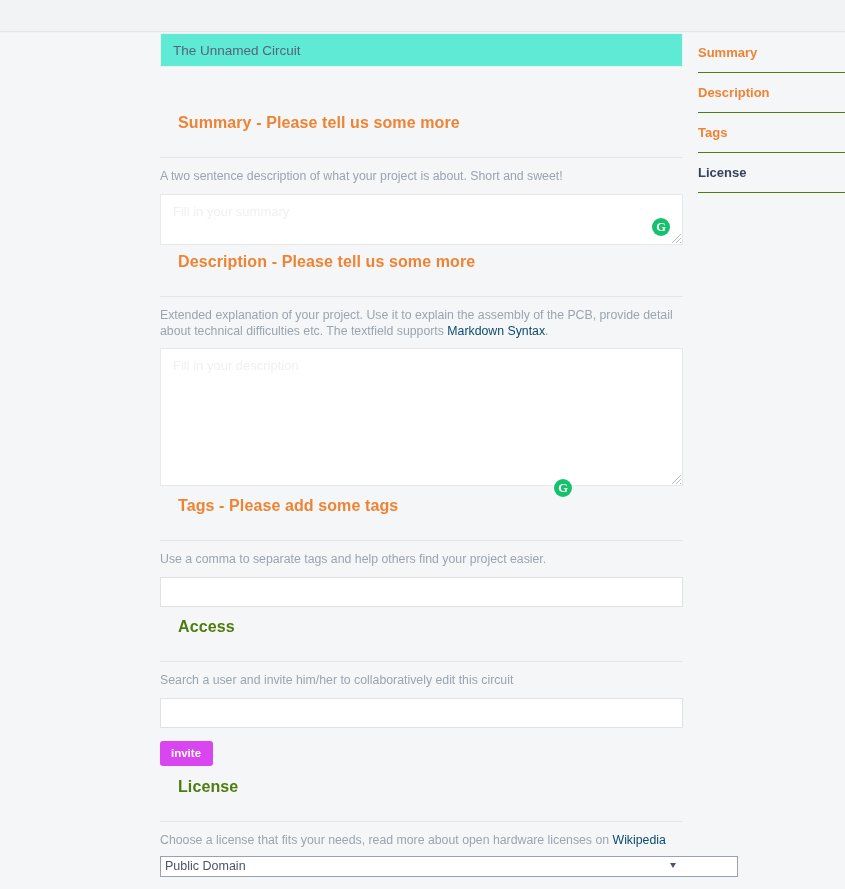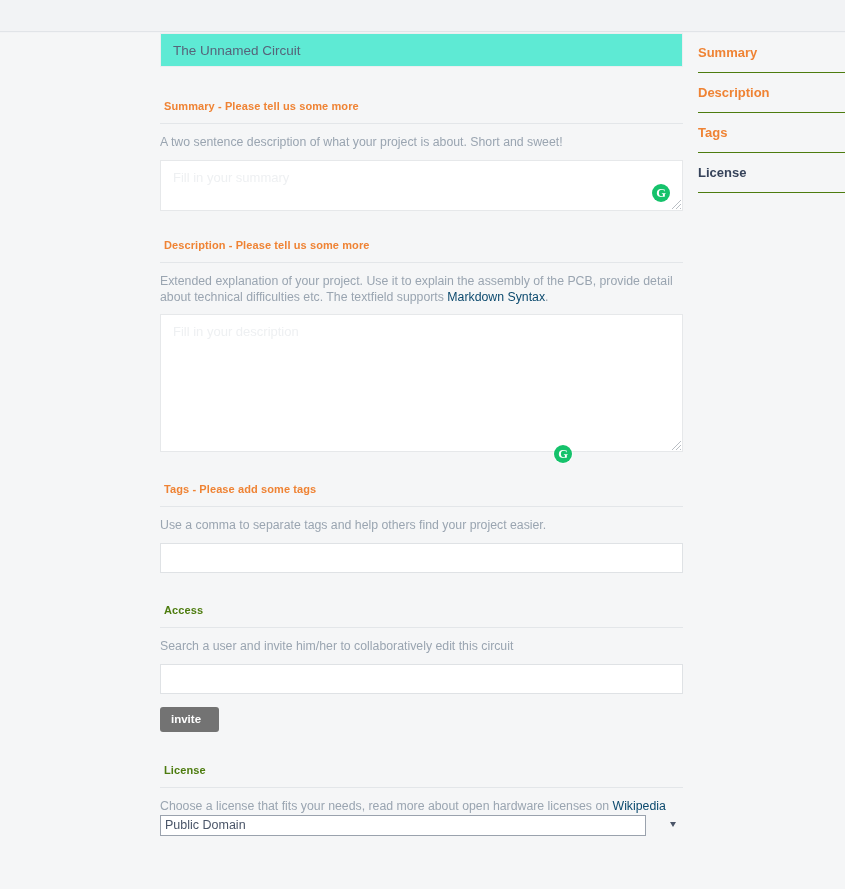--- a/index.html
+++ b/index.html
@@ -56,23 +56,23 @@
     font-family: "Liberation Sans", sans-serif;
     font-size: 13.5px;
     color: #56647a;
     outline: none;
   }
 
   
   .section { position: relative; }
 
   .section-heading {
-    font-size: 11px;
-    font-weight: bold;
-    margin: 4px;
+    font-size: 16px;
+    font-weight: bold;
+    margin: 18px;
     padding: 0 0 7px 0;
     letter-spacing: 0.1px;
   }
   .section-heading.accent { color: #ef8334; }
   .section-heading.dark   { color: #4d7c0f; font-weight: bold; }
 
   .section-rule {
     height: 1px;
     background: #e3e6e9;
     width: 523px;
@@ -134,37 +134,37 @@
     text-align: center;
     font-family: "Liberation Serif", serif;
     box-shadow: 0 0 0 1px rgba(255,255,255,0.6);
   }
   .grammarly.g-summary { right: 13px; bottom: 9px; }
   .grammarly.g-description { left: 394px; top: 131px; }
 
   
   .btn-invite {
     display: inline-block;
-    background: #737373;
+    background: #d946ef;
     color: #ffffff;
     border: none;
     border-radius: 3px;
     font-family: "Liberation Sans", sans-serif;
     font-size: 11.5px;
     font-weight: bold;
-    padding: 6px 18px 7px 11px;
+    padding: 6px 12px 7px 11px;
     cursor: pointer;
     line-height: 12px;
     text-align: center;
   }
 
   
   .select-license {
     box-sizing: border-box;
-    width: 486px;
+    width: 578px;
     height: 21px;
     background: #ffffff;
     border: 1px solid #9aa2ad;
     font-family: "Liberation Sans", sans-serif;
     font-size: 12.5px;
     color: #4a5568;
     padding: 1px 4px;
     -webkit-appearance: none;
     appearance: none;
     outline: none;
@@ -255,21 +255,21 @@
       <div class="helper-text">Search a user and invite him/her to collaboratively edit this circuit</div>
       <input class="field input-line" type="text" placeholder="" style="">
       <div style="margin-top:13px;">
         <button class="btn-invite">invite</button>
       </div>
     </div>
 
     <div class="section" style="position:absolute; left:0; top:727px;">
       <div class="section-heading dark">License</div>
       <div class="section-rule"></div>
-      <div class="helper-text" style="margin-bottom:0;"><span>Choose a license that fits your needs, read more about open hardware licenses on </span><a class="helper-link" href="#">Wikipedia</a></div>
+      <div class="helper-text" style="margin-bottom:7px;"><span>Choose a license that fits your needs, read more about open hardware licenses on </span><a class="helper-link" href="#">Wikipedia</a></div>
       <div class="select-wrap">
         <select class="select-license">
           <option>Public Domain</option>
         </select>
         <div class="select-arrow"></div>
       </div>
     </div>
 
   </div>
 

